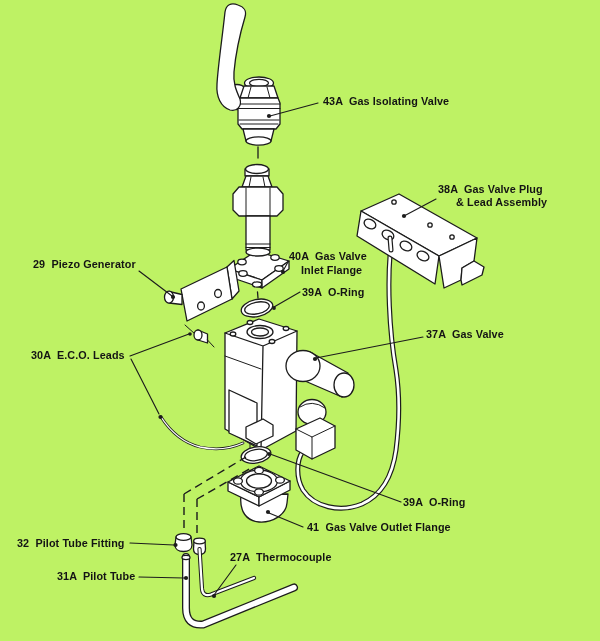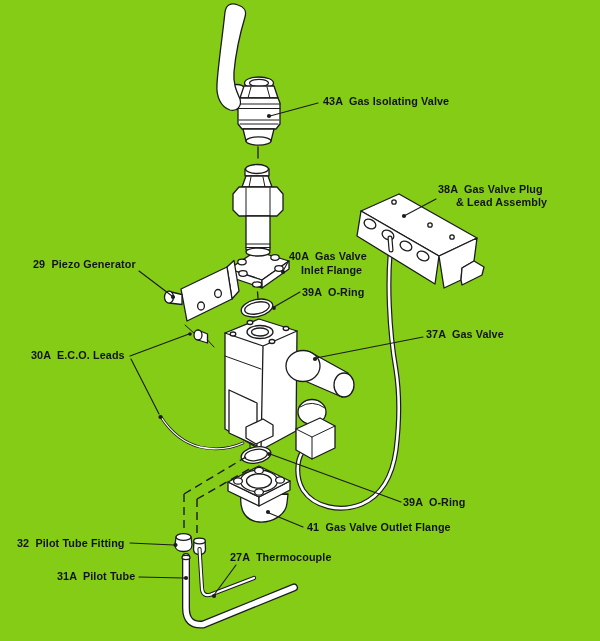--- a/index.html
+++ b/index.html
@@ -1,18 +1,18 @@
 <!DOCTYPE html>
 <html><head>
 <meta charset="utf-8">
 <style>
   * { margin:0; padding:0; box-sizing:border-box; }
   html,body { background:#ffffff; }
   body { width:600px; height:641px; font-family:"Liberation Sans", sans-serif; }
-  .stage { position:relative; width:600px; height:641px; background:#84cc16; overflow:hidden; }
+  .stage { position:relative; width:600px; height:641px; background:#bef264; overflow:hidden; }
   .stage svg { position:absolute; left:0; top:0; }
 
   
   .ln  { fill:none;    stroke:#1c1c1c; stroke-width:1.3;  stroke-linejoin:round; stroke-linecap:round; }
   .fw  { fill:#ffffff; stroke:#1c1c1c; stroke-width:1.3;  stroke-linejoin:round; }
   .thin{ fill:none;    stroke:#1c1c1c; stroke-width:1;    stroke-linecap:round; }
   .lead{ fill:none;    stroke:#1c1c1c; stroke-width:1.15; stroke-linecap:round; }
   .dot { fill:#1c1c1c; stroke:none; }
   .dash{ fill:none;    stroke:#1c1c1c; stroke-width:1.4;  stroke-dasharray:8 5; stroke-linecap:butt; }
   text { font-family:"Liberation Sans", sans-serif; font-weight:700; font-size:10.8px;

